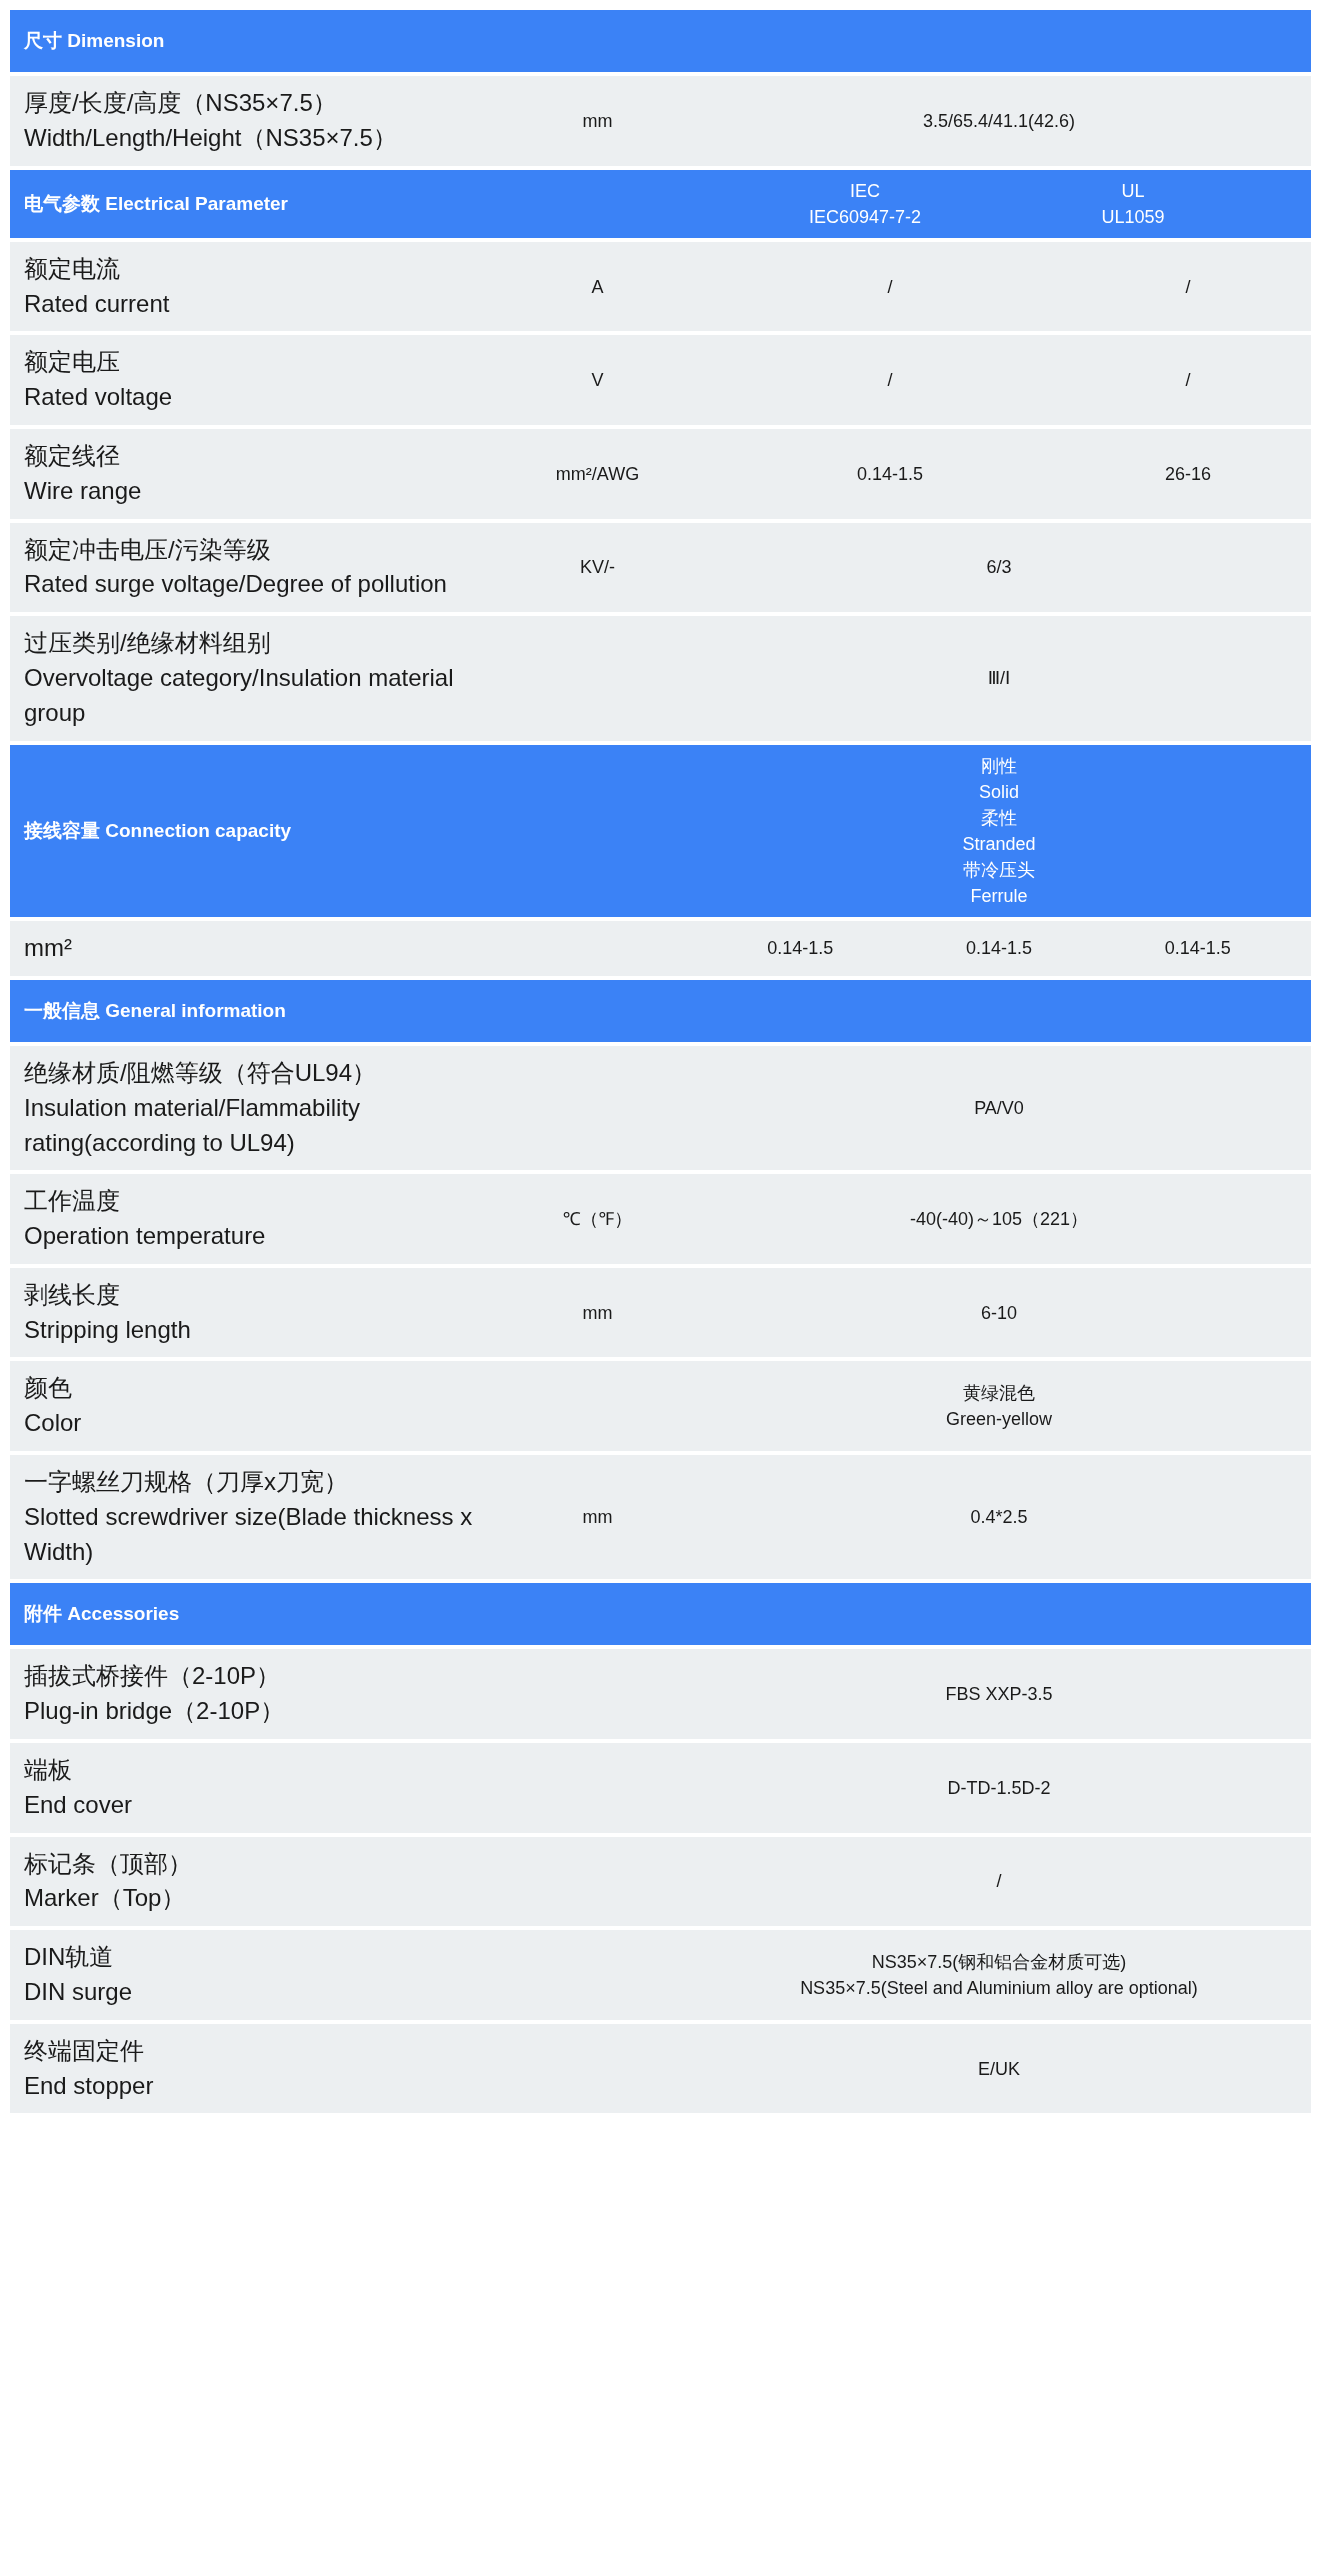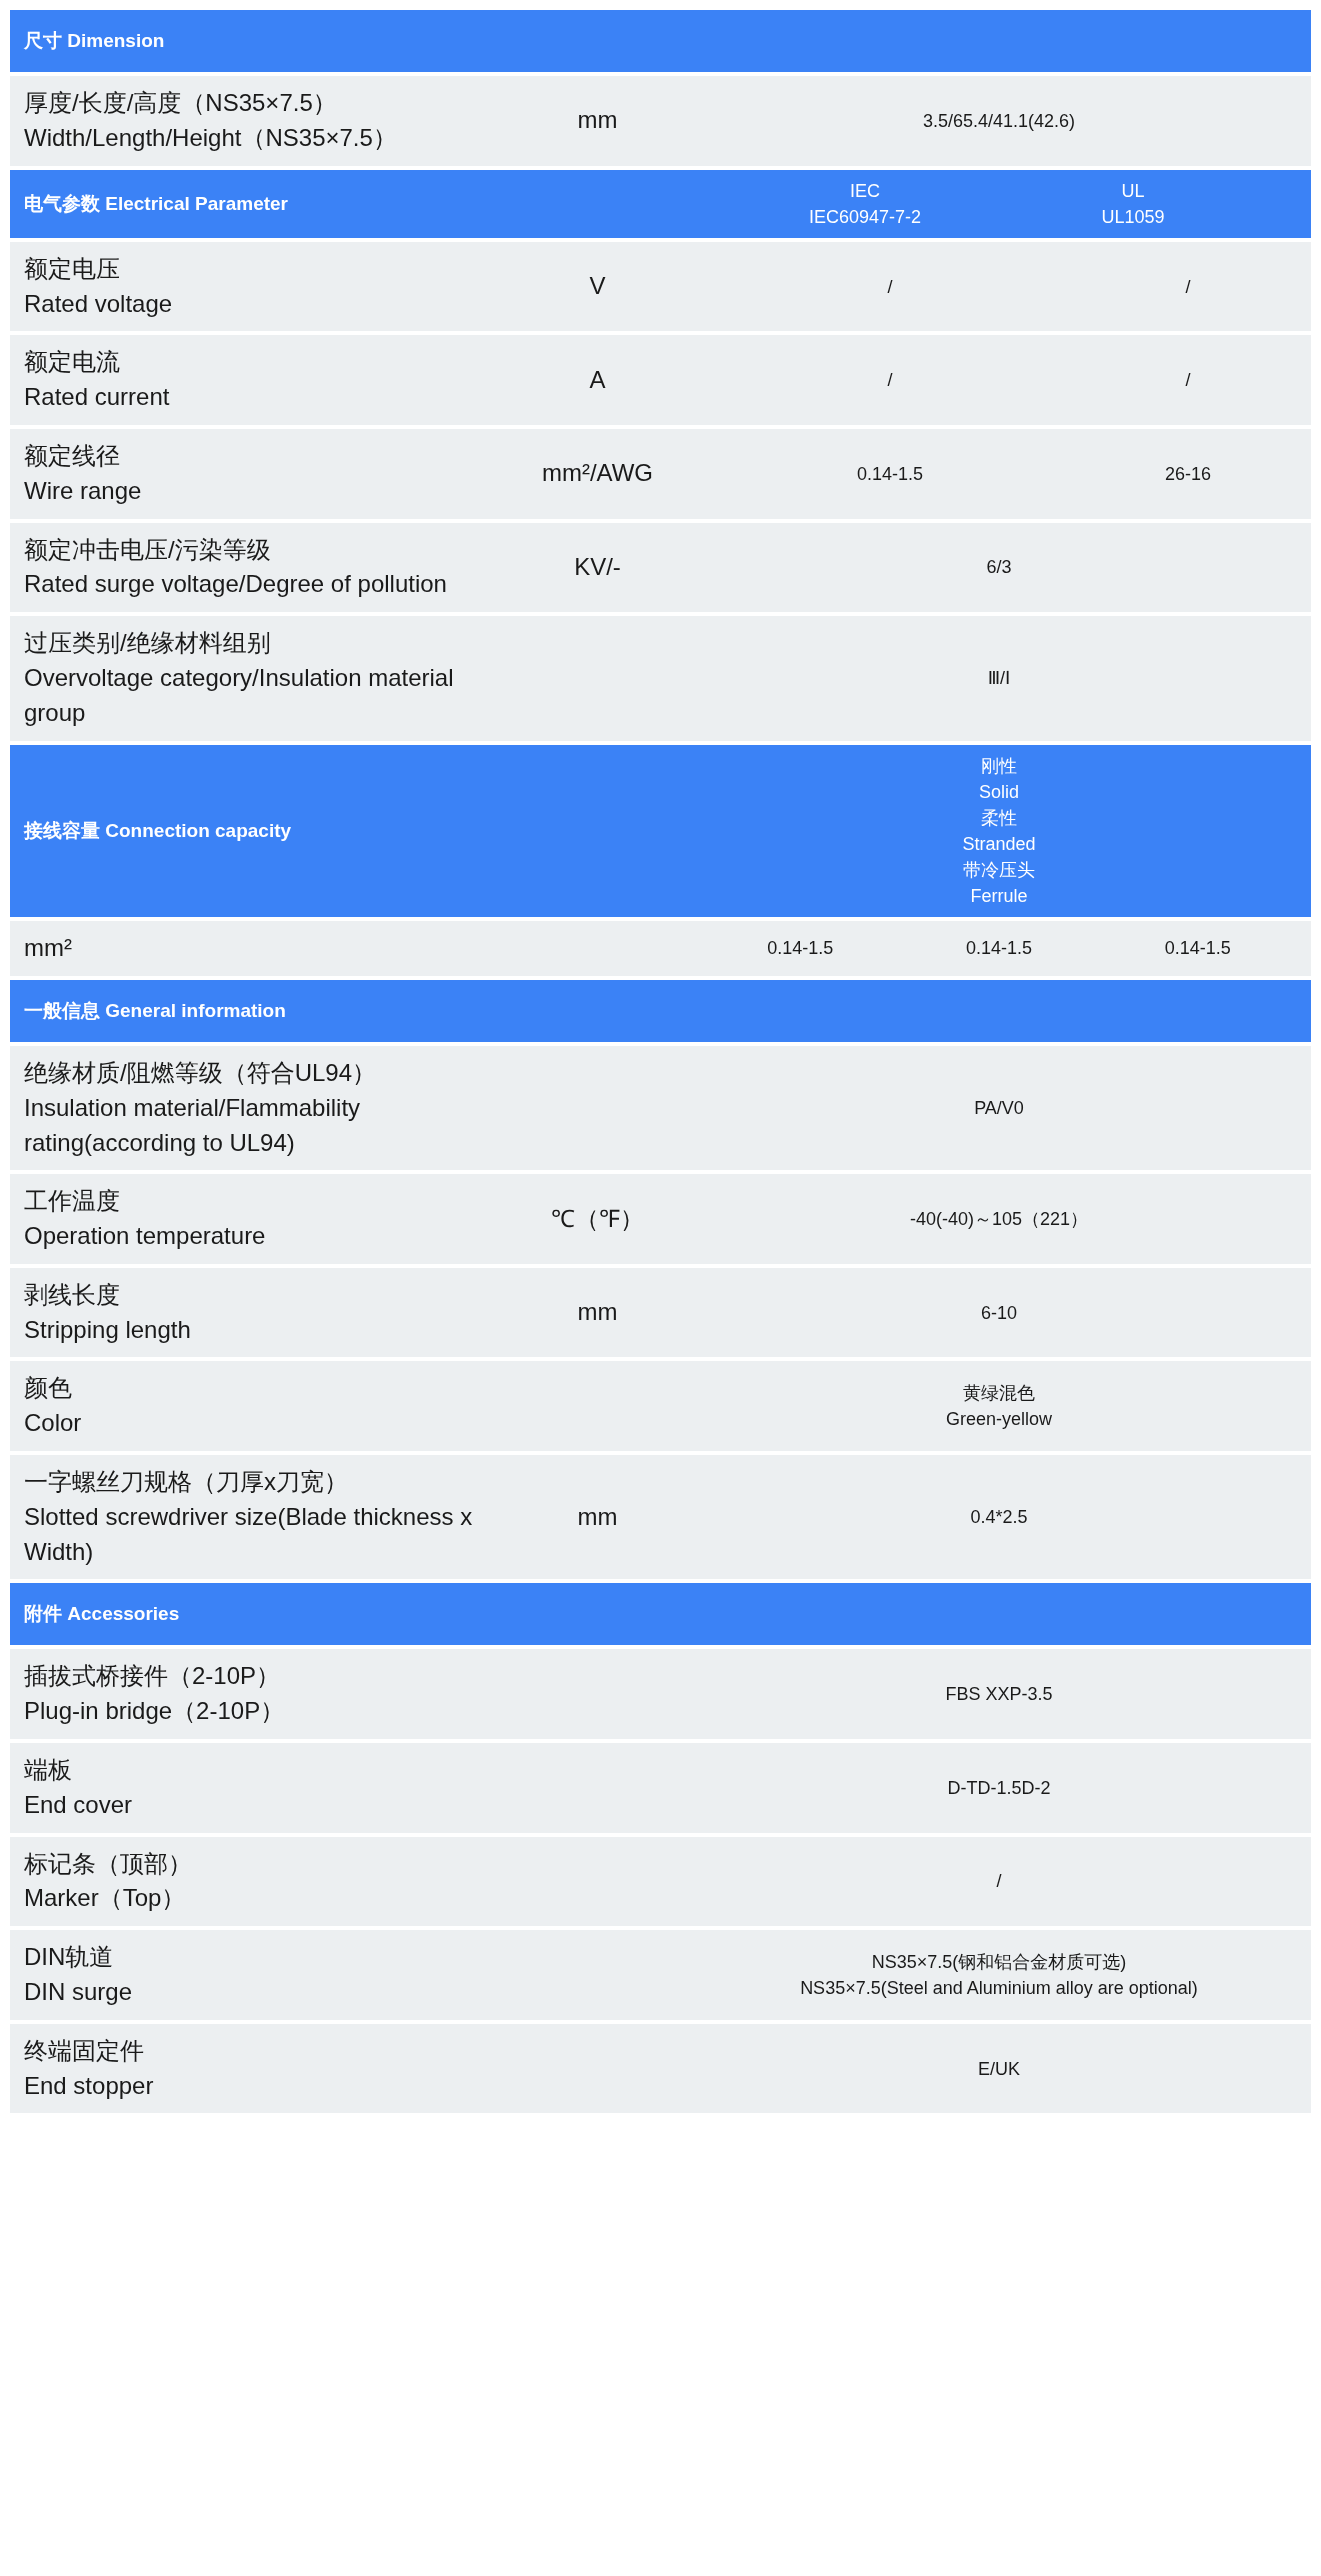--- a/index.html
+++ b/index.html
@@ -49,21 +49,21 @@
     font-size: 24px;
     color: #1a1a1a;
     padding: 10px 14px;
     line-height: 1.45;
   }
   td.label-cell {
     text-align: left;
   }
   td.unit-cell {
     text-align: center;
-    font-size: 24px;
+    font-size: 18px;
   }
   td.val-cell {
     text-align: center;
     font-size: 18px;
   }
   .lbl-line { display: block; white-space: pre-wrap; }
 
   
   .subcols {
     display: flex;
@@ -142,37 +142,37 @@
               </div>
               <div>
                 <div>UL</div>
                 <div>UL1059</div>
               </div>
             </div>
           </td>
         </tr>
         <tr class="row-data">
           <td class="label-cell">
-            <span class="lbl-line">额定电压
-Rated voltage</span>
-          </td>
-          <td class="unit-cell"><span class="unit-stack">V</span></td>
+            <span class="lbl-line">额定电流
+Rated current</span>
+          </td>
+          <td class="unit-cell"><span class="unit-stack">A</span></td>
           <td class="val-cell">
             <div class="subcols two sub-two-pad">
               <div>/</div>
               <div>/</div>
             </div>
           </td>
         </tr>
         <tr class="row-data">
           <td class="label-cell">
-            <span class="lbl-line">额定电流
-Rated current</span>
-          </td>
-          <td class="unit-cell"><span class="unit-stack">A</span></td>
+            <span class="lbl-line">额定电压
+Rated voltage</span>
+          </td>
+          <td class="unit-cell"><span class="unit-stack">V</span></td>
           <td class="val-cell">
             <div class="subcols two sub-two-pad">
               <div>/</div>
               <div>/</div>
             </div>
           </td>
         </tr>
         <tr class="row-data">
           <td class="label-cell">
             <span class="lbl-line">额定线径

